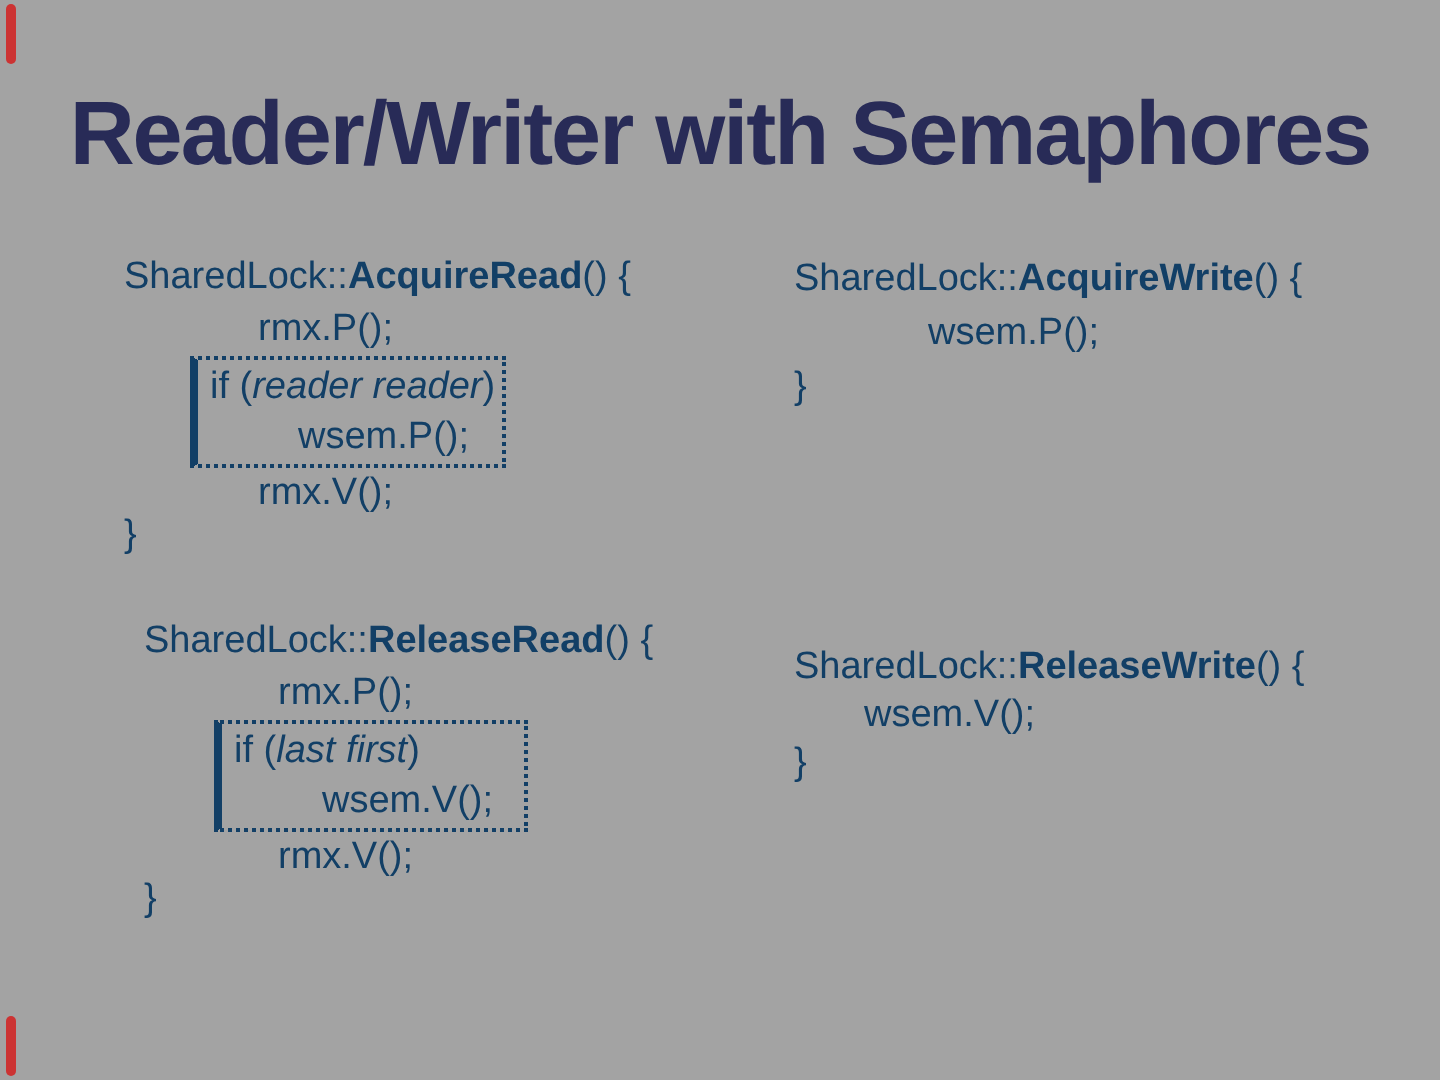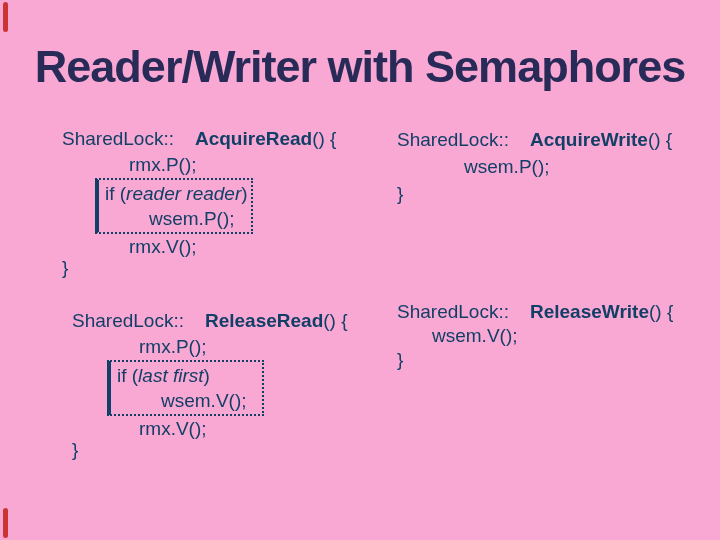--- a/index.html
+++ b/index.html
@@ -5,21 +5,21 @@
   html, body {
     margin: 0;
     padding: 0;
     background: #ffffff;
     font-family: "Liberation Sans", sans-serif;
   }
   .slide {
     position: relative;
     width: 720px;
     height: 540px;
-    background: #f9a8d4;
+    background: #a3a3a3;
     overflow: hidden;
   }
   .corner-mark {
     position: absolute;
     left: 3px;
     width: 5px;
     height: 30px;
     background: #cc3333;
     border-radius: 3px;
   }
@@ -46,25 +46,25 @@
     font-size: 19px;
     white-space: nowrap;
   }
   .code-block .line { line-height: 26px; }
   .lh27 .line { line-height: 27px; }
   .lh24 .line { line-height: 24px; }
 
   #block-acquire-read  { left: 62px;  top: 126px; }
   #block-acquire-write { left: 397px; top: 126px; }
   #block-release-read  { left: 72px;  top: 308px; }
-  #block-release-write { left: 397px; top: 300px; }
+  #block-release-write { left: 397px; top: 322px; }
 
   .ind    { margin-left: 67px; }
   .ind-sm { margin-left: 35px; }
-  .bold   { font-weight: bold; margin-left: 21px; }
+  .bold   { font-weight: bold; }
   .it     { font-style: italic; }
   .tight-up { margin-top: -5px; }
 
   .hl-box {
     box-sizing: border-box;
     width: 158px;
     margin-left: 33px;
     border: 2px dotted #123f66;
     border-left: 4px solid #123f66;
     padding: 1px 0 1px 6px;

